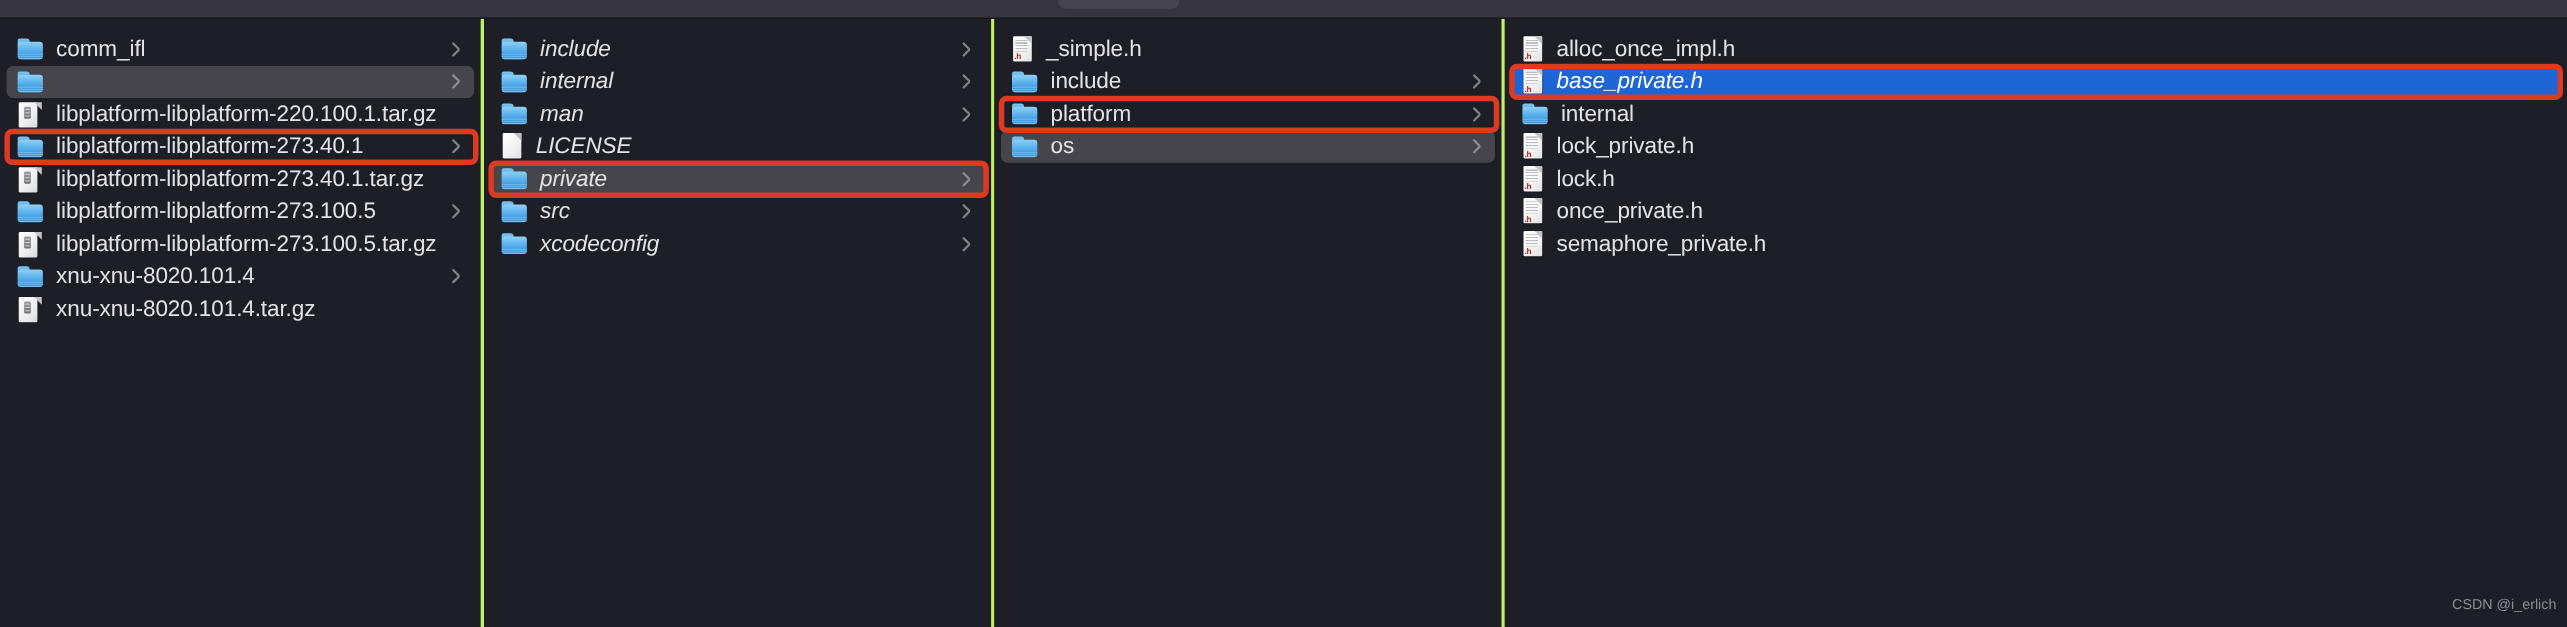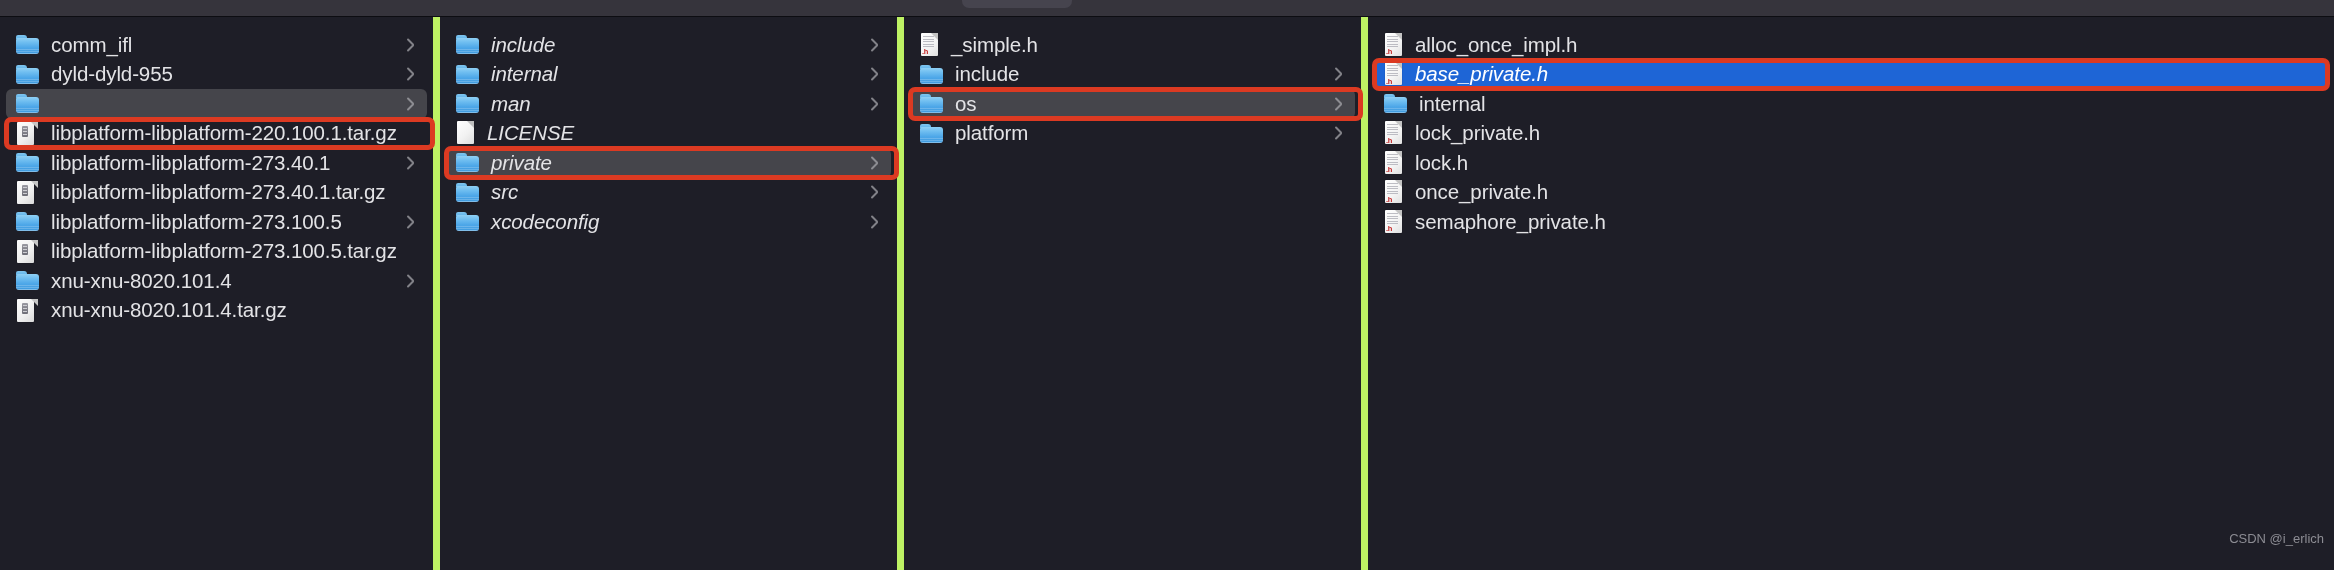--- a/index.html
+++ b/index.html
@@ -45,21 +45,21 @@
     flex: 1 1 auto;
     display: flex;
     flex-direction: row;
     align-items: stretch;
     overflow: hidden;
   }
   .column {
     position: relative;
     height: 100%;
     background: #1e1e27;
-    border-right: 7px solid #bef264;
+    border-right: 3px solid #bef264;
     box-sizing: border-box;
     padding-top: 13px;
     overflow: hidden;
   }
   .col-w1 { width: 440px; }
   .col-w2 { width: 464px; font-style: italic; }
   .col-w3 { width: 464px; }
   .col-w4 { width: 966px; border-right: none; }
 
   
@@ -248,21 +248,21 @@
     border-radius: 7px;
     box-sizing: border-box;
     pointer-events: none;
     z-index: 40;
   }
 
   
   #watermark {
     position: absolute;
     right: 10px;
-    bottom: 24px;
+    bottom: 13px;
     color: #8c8c93;
     font-size: 13px;
     font-family: "Liberation Sans", sans-serif;
     z-index: 30;
     white-space: nowrap;
   }
 </style>
 </head>
 <body>
 
@@ -276,29 +276,20 @@
     <div class="column col-w1" id="col-1">
         <div class="row">
           <span class="row-icon ic-folder">
             <span class="tab"></span>
             <span class="body"></span>
             <span class="ridge"></span>
           </span>
           <span class="row-label">comm_ifl</span>
           <span class="chev"></span>
         </div>
-        <div class="row">
-          <span class="row-icon ic-folder">
-            <span class="tab"></span>
-            <span class="body"></span>
-            <span class="ridge"></span>
-          </span>
-          <span class="row-label">dyld-dyld-955</span>
-          <span class="chev"></span>
-        </div>
         <div class="row sel-gray">
           <span class="row-icon ic-folder">
             <span class="tab"></span>
             <span class="body"></span>
             <span class="ridge"></span>
           </span>
           <span class="chev"></span>
         </div>
         <div class="row">
           <span class="row-icon ic-gz">
@@ -435,36 +426,36 @@
         </div>
         <div class="row">
           <span class="row-icon ic-folder">
             <span class="tab"></span>
             <span class="body"></span>
             <span class="ridge"></span>
           </span>
           <span class="row-label">include</span>
           <span class="chev"></span>
         </div>
+        <div class="row">
+          <span class="row-icon ic-folder">
+            <span class="tab"></span>
+            <span class="body"></span>
+            <span class="ridge"></span>
+          </span>
+          <span class="row-label">platform</span>
+          <span class="chev"></span>
+        </div>
         <div class="row sel-gray">
           <span class="row-icon ic-folder">
             <span class="tab"></span>
             <span class="body"></span>
             <span class="ridge"></span>
           </span>
           <span class="row-label">os</span>
-          <span class="chev"></span>
-        </div>
-        <div class="row">
-          <span class="row-icon ic-folder">
-            <span class="tab"></span>
-            <span class="body"></span>
-            <span class="ridge"></span>
-          </span>
-          <span class="row-label">platform</span>
           <span class="chev"></span>
         </div>
       </div>
     <div class="column col-w4" id="col-4">
         <div class="row">
           <span class="row-icon ic-h">
             <span class="page"></span>
             <span class="fold"></span>
             <span class="lines"></span>
             <span class="ext">.h</span>

